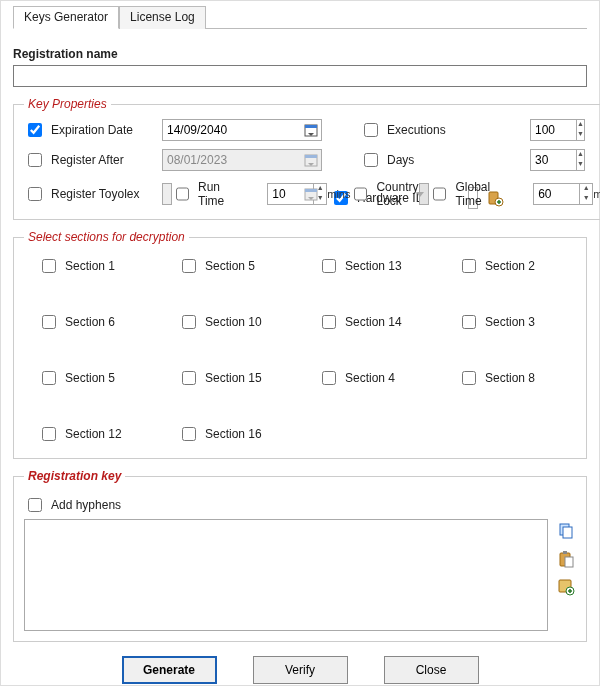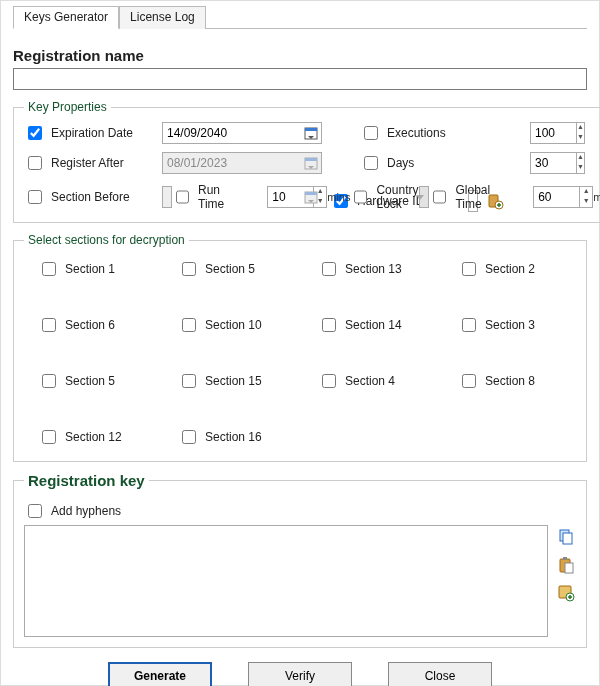--- a/index.html
+++ b/index.html
@@ -52,39 +52,40 @@
     position: relative;
     top: 1px;
     cursor: pointer;
   }
   .tab.active {
     background: #fff;
     border-bottom: 1px solid #fff;
   }
   .section-label {
     font-weight: bold;
-    font-size: 15px;
+    font-size: 12px;
     margin: 4px 0 4px 0;
   }
   .full-input {
     width: 100%;
     height: 22px;
     border: 1px solid #7a7a7a;
     padding: 2px 4px;
     font-size: 12px;
   }
   fieldset {
     border: 1px solid #ccc;
     margin: 10px 0 0 0;
     padding: 8px 10px 10px 10px;
   }
   legend {
     font-size: 12px;
     padding: 0 4px;
-    color: #14532d;
+    color: #b91c1c;
+    font-style: italic;
   }
   .prop-grid {
     display: grid;
     grid-template-columns: 130px 160px 22px 120px 70px 30px;
     row-gap: 8px;
     column-gap: 8px;
     align-items: center;
   }
   .chk {
     display: flex;
@@ -189,21 +190,21 @@
     gap: 8px;
     padding-top: 2px;
   }
   .btn-row {
     display: flex;
     justify-content: center;
     gap: 36px;
     margin-top: 14px;
   }
   .btn {
-    width: 104px;
+    width: 95px;
     height: 28px;
     border: 1px solid #888;
     background: #efefef;
     font-size: 12px;
     cursor: pointer;
   }
   .btn.primary {
     border: 2px solid #1a5fb4;
     font-weight: bold;
     background: #f0f0f0;
@@ -282,21 +283,21 @@
           <input value="30" style="">
           <div class="spin-btns">
               <span>▲</span>
               <span>▼</span>
             </div>
         </div>
         <div></div>
 
         <label class="chk">
           <input type="checkbox" style="">
-          <span>Section Before</span>
+          <span>Register Toyolex</span>
         </label>
         <div class="date-wrap">
           <input class="date-input disabled" disabled="" value="08/01/2023" style="">
           <span class="cal-icon">
             <svg width="14" height="14">
                 <rect x="1" y="2" width="12" height="11" fill="#eee" stroke="#aaa"></rect>
                 <rect x="1" y="2" width="12" height="3" fill="#9bb7dd"></rect>
                 <polygon points="4,10 10,10 7,13" fill="#aaa"></polygon>
               </svg>
           </span>

